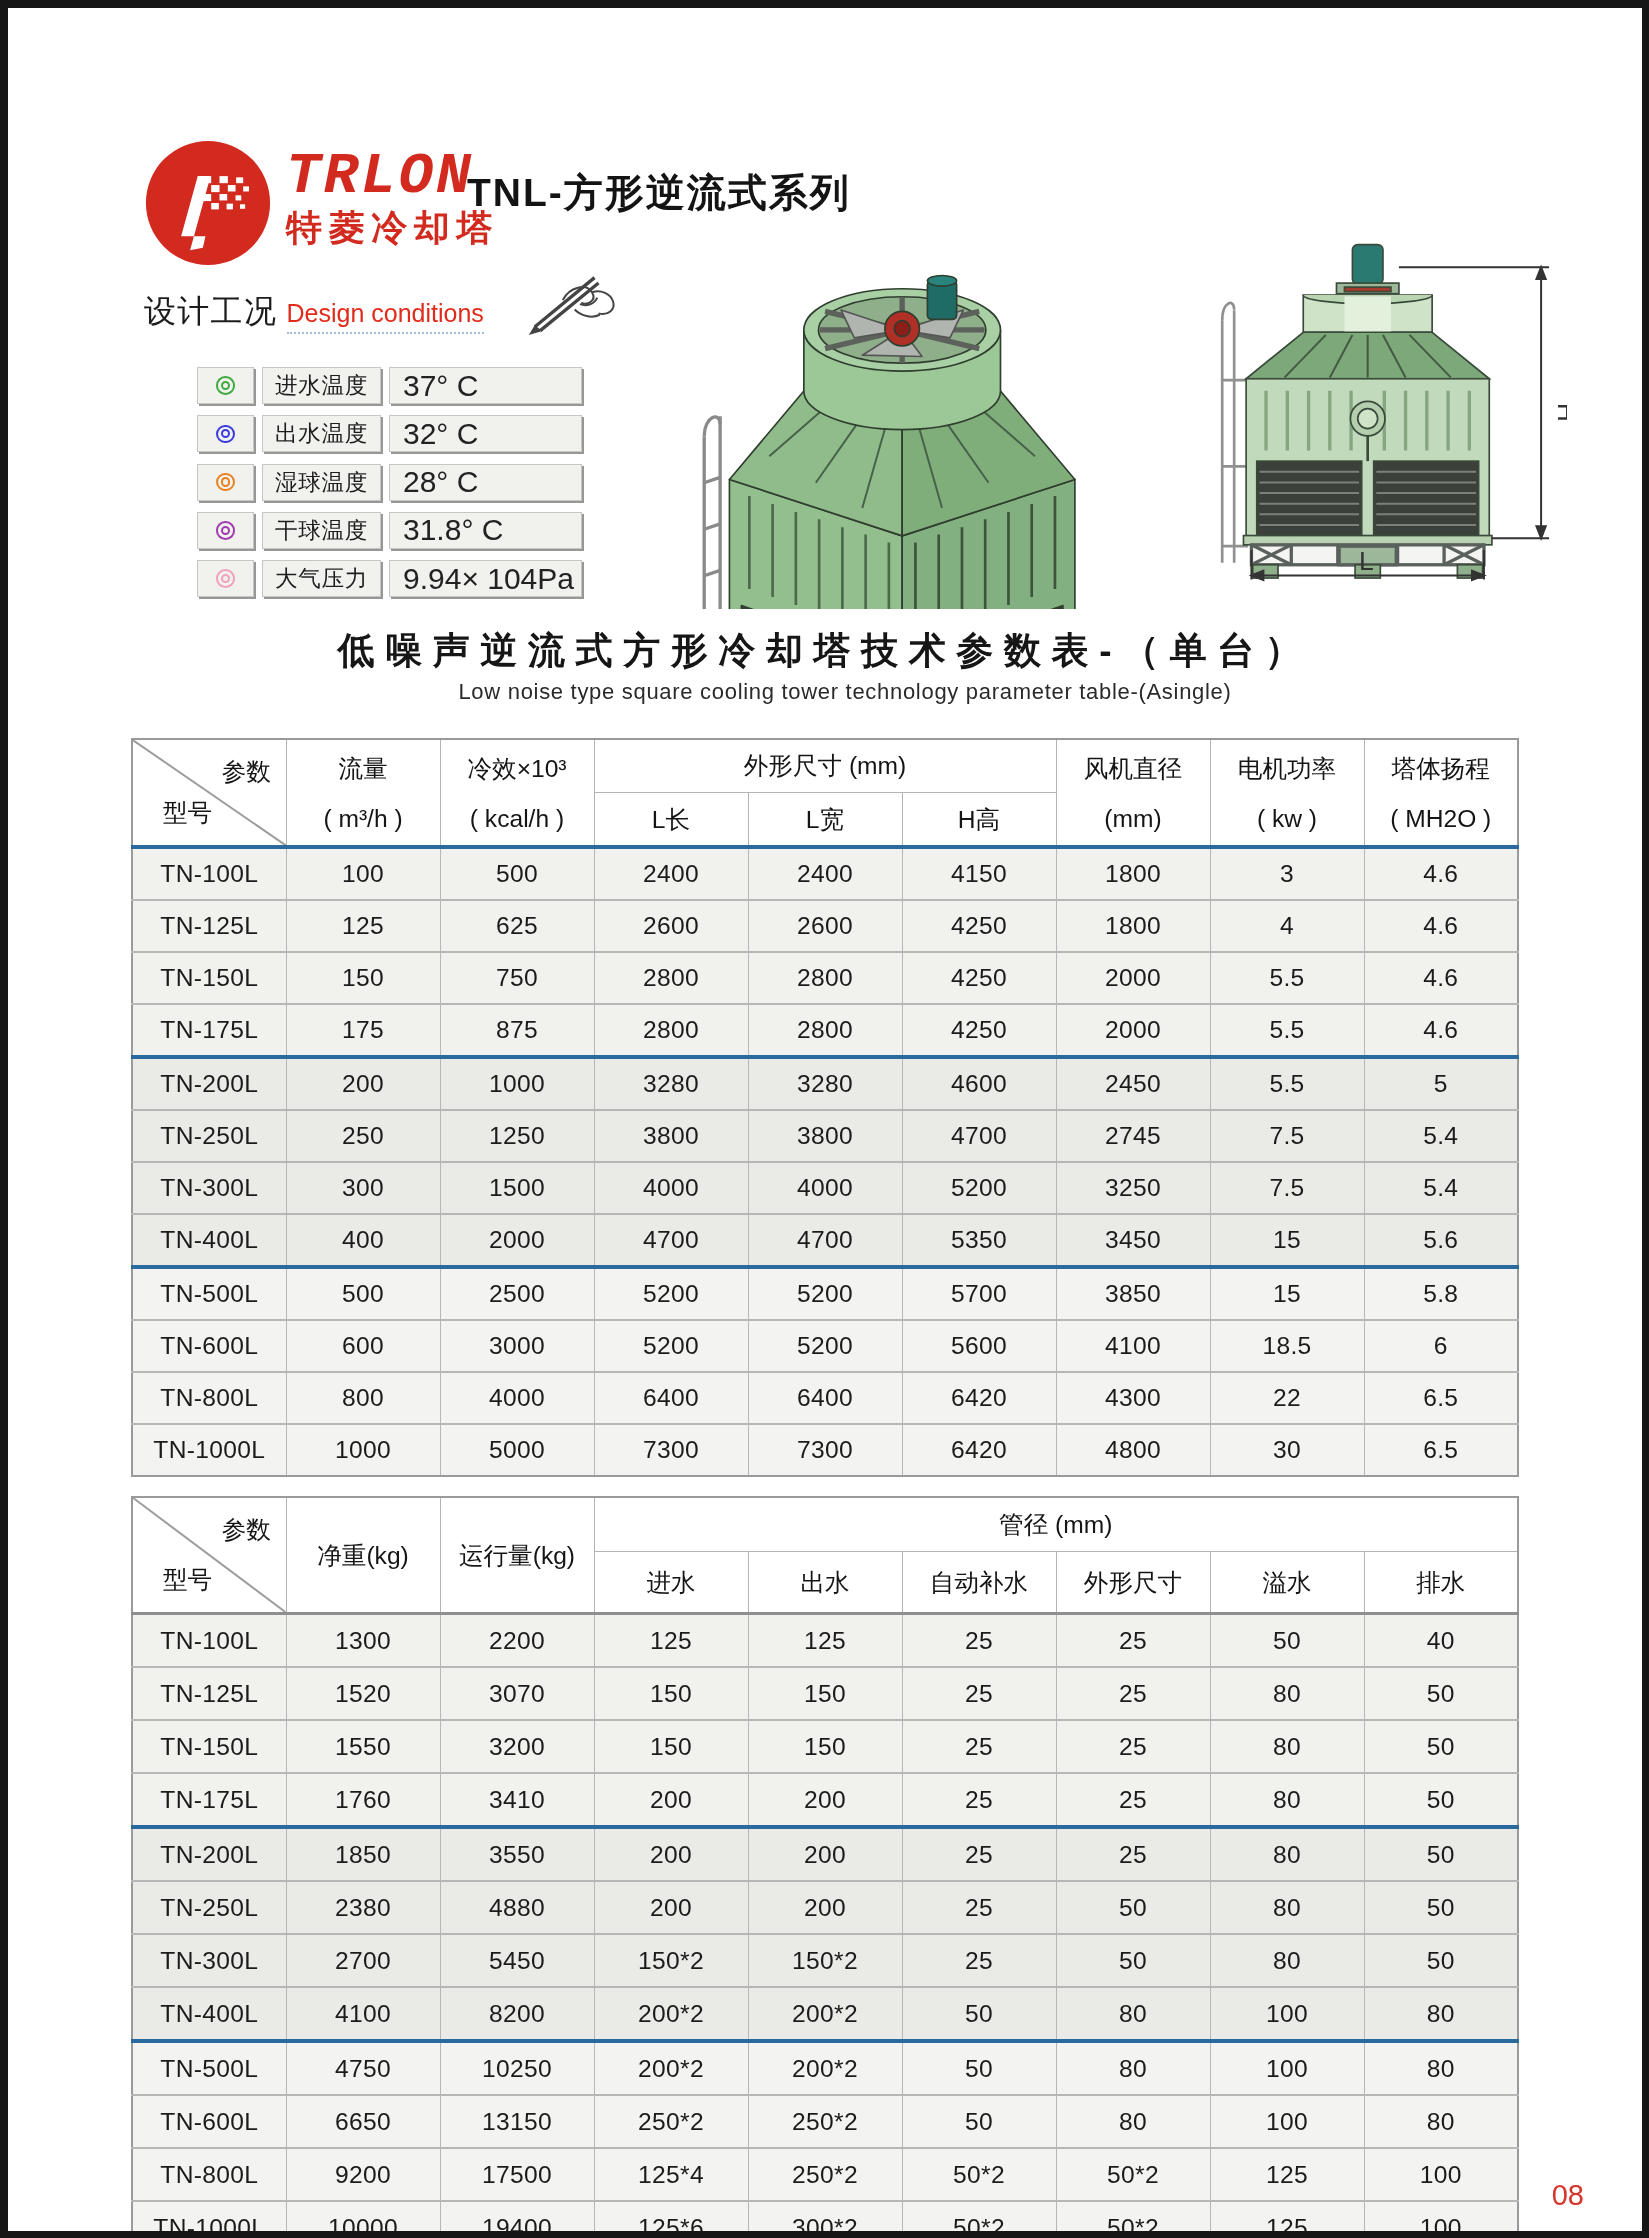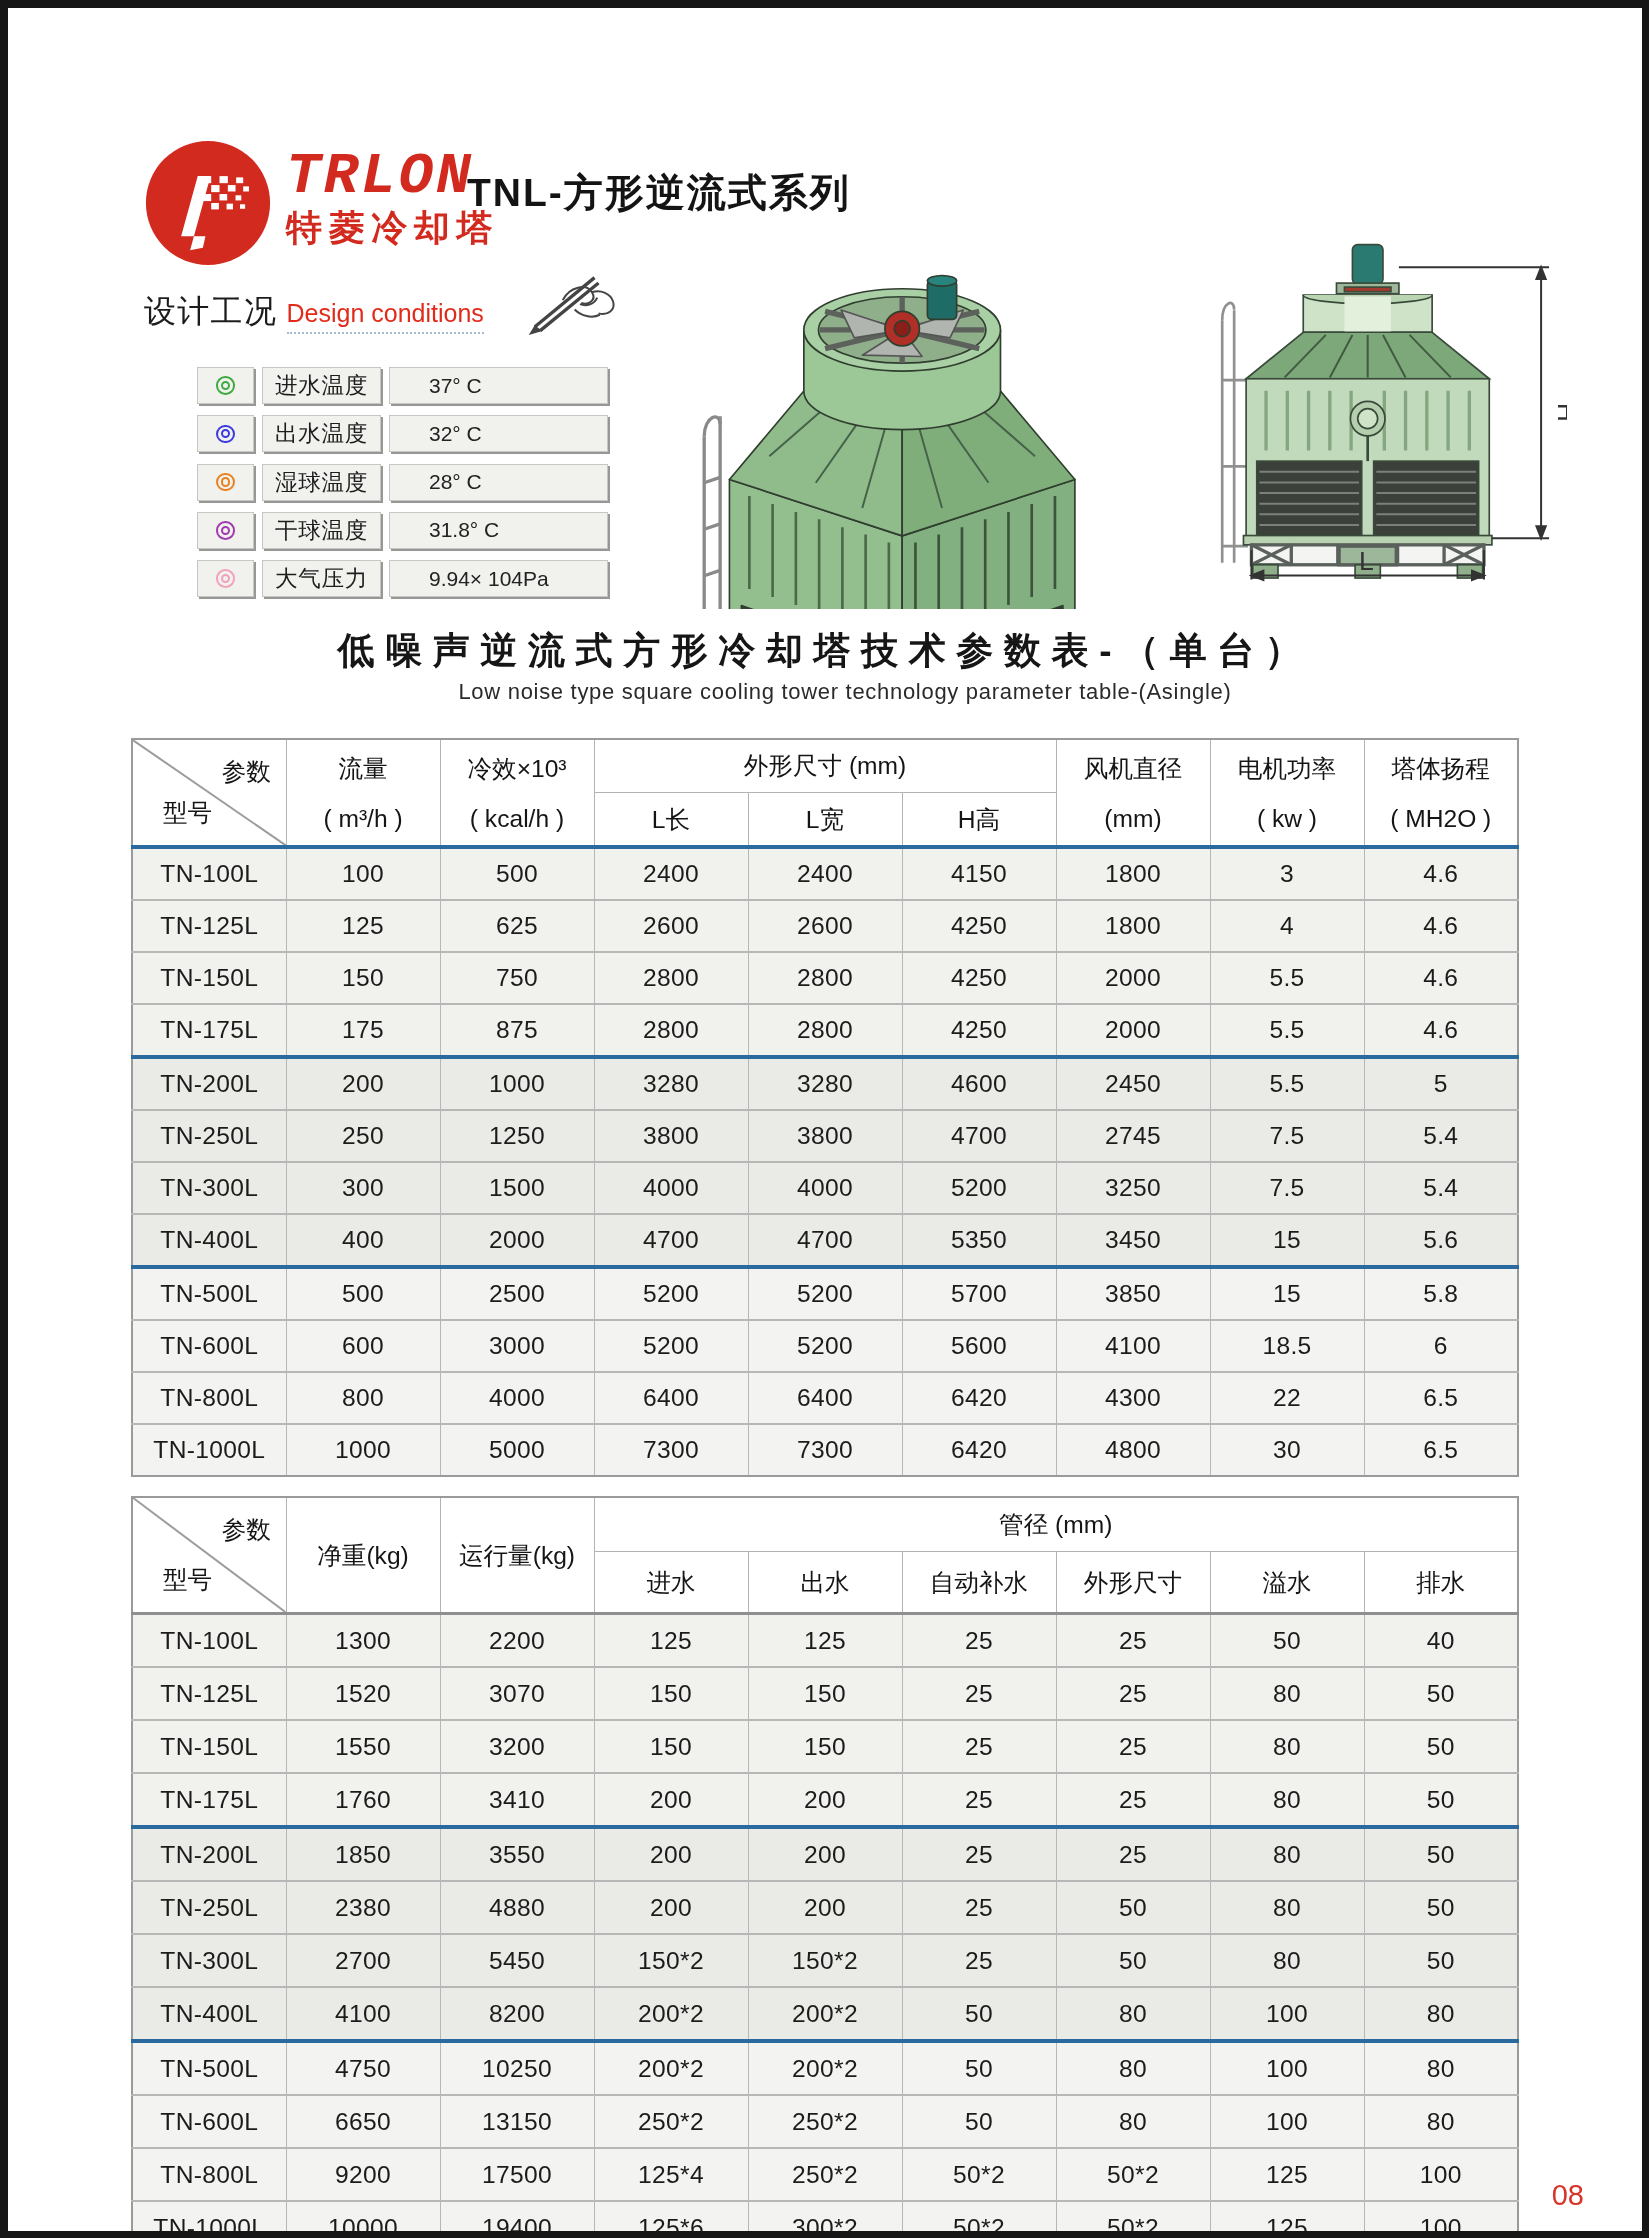--- a/index.html
+++ b/index.html
@@ -21,21 +21,21 @@
   
   .dc-heading{position:absolute;left:136px;top:282px;white-space:nowrap;}
   .dc-zh{font-size:32px;color:#1c1c1c;letter-spacing:1.3px;}
   .dc-en{font-size:25px;color:#e22a1a;margin-left:9.3px;padding-bottom:5.3px;border-bottom:2px dotted #a4bdd6;}
   .pen-icon{position:absolute;left:379px;top:-26.6px;width:106px;height:73px;}
   .dc-list{position:absolute;left:189px;top:359px;width:439px;}
   .cond-row{display:flex;gap:8px;margin-bottom:11.3px;height:37px;}
   .cond-cell{background:#f1f1ee;border:1.3px solid #c6c6c4;box-shadow:2px 2px 0 #979795;display:flex;align-items:center;justify-content:center;}
   .cond-bullet-cell{width:55px;}
   .cond-label-cell{width:117px;font-size:22.6px;color:#1d1d1d;letter-spacing:0.7px;}
-  .cond-value-cell{width:178px;justify-content:flex-start;padding-left:39px;font-size:21px;color:#222;}
+  .cond-value-cell{width:178px;justify-content:flex-start;padding-left:13px;font-size:30px;color:#222;}
   .bullet-ring{width:14.6px;height:14.6px;border:2px solid currentColor;border-radius:50%;display:flex;align-items:center;justify-content:center;}
   .bullet-dot{width:5.3px;height:5.3px;border:2px solid currentColor;border-radius:50%;}
   
   .fig-perspective{position:absolute;left:655px;top:209px;width:475px;height:392px;}
   .fig-front{position:absolute;left:1177px;top:219px;width:382px;height:356px;}
   
   .section-title{position:absolute;left:0;top:618px;width:100%;text-align:center;font-size:37px;font-weight:700;color:#161616;letter-spacing:10.6px;}
   .section-subtitle{position:absolute;left:0;top:671px;width:100%;text-align:center;font-size:22px;color:#2a2a2a;letter-spacing:0.7px;margin-left:20px;}
   
   table.param{position:absolute;left:123px;border-collapse:collapse;table-layout:fixed;width:1117px;background:#4d7c0f;

